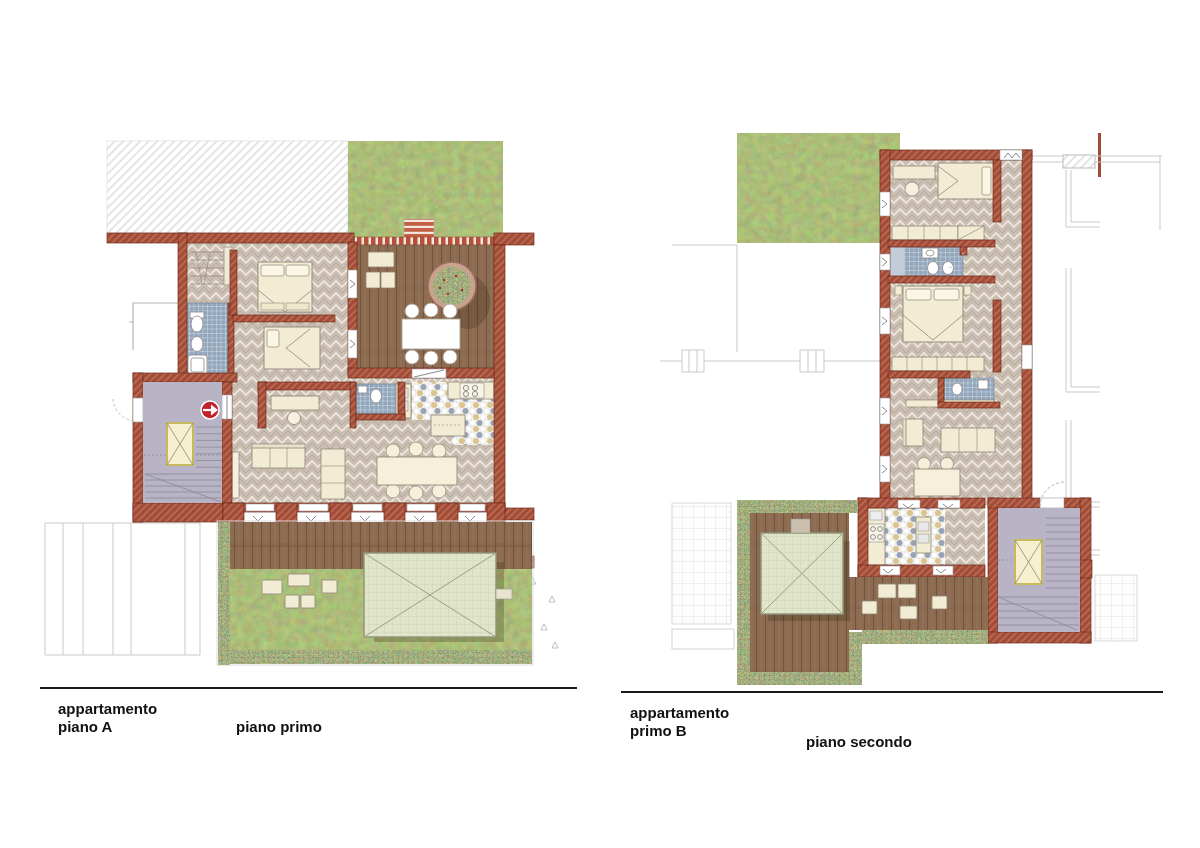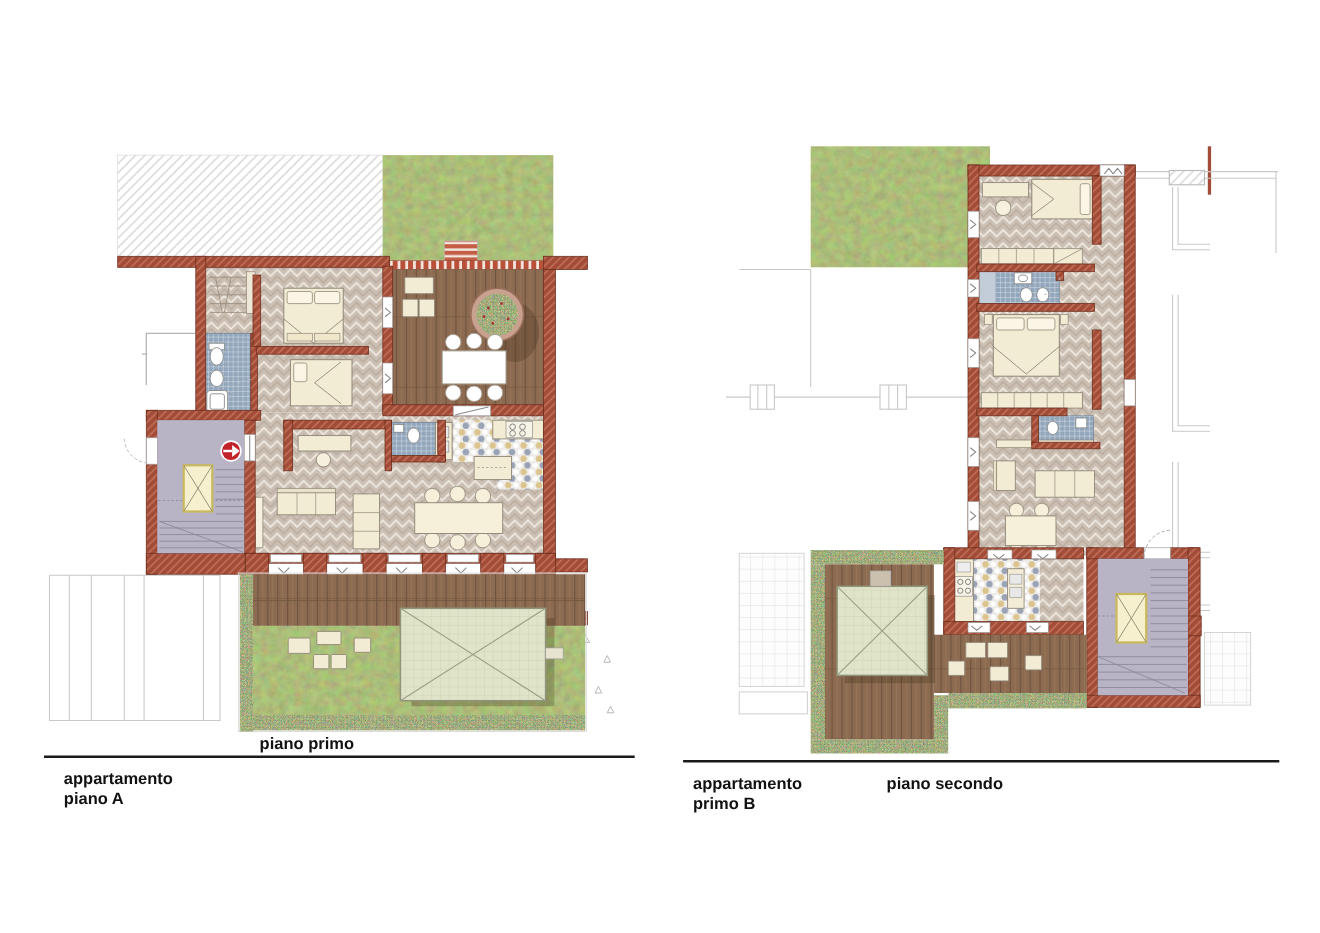--- a/index.html
+++ b/index.html
@@ -463,21 +463,21 @@
 </g>
 
 <line x1="40" y1="688" x2="577" y2="688" stroke-width="2.2" stroke="#1a1a1a"></line>
 <line x1="621" y1="692" x2="1163" y2="692" stroke-width="2.2" stroke="#1a1a1a"></line>
 </svg>
 
 <div class="caption" style="left:58px;top:700px">
   <div>appartamento</div>
   <div>piano A</div>
 </div>
-<div class="caption" style="left:236px;top:668px">piano primo</div>
+<div class="caption" style="left:236px;top:718px">piano primo</div>
 
 <div class="caption" style="left:630px;top:704px">
   <div>appartamento</div>
   <div>primo B</div>
 </div>
-<div class="caption" style="left:806px;top:704px">piano secondo</div>
+<div class="caption" style="left:806px;top:733px">piano secondo</div>
 
 </div>
 
 </body></html>

